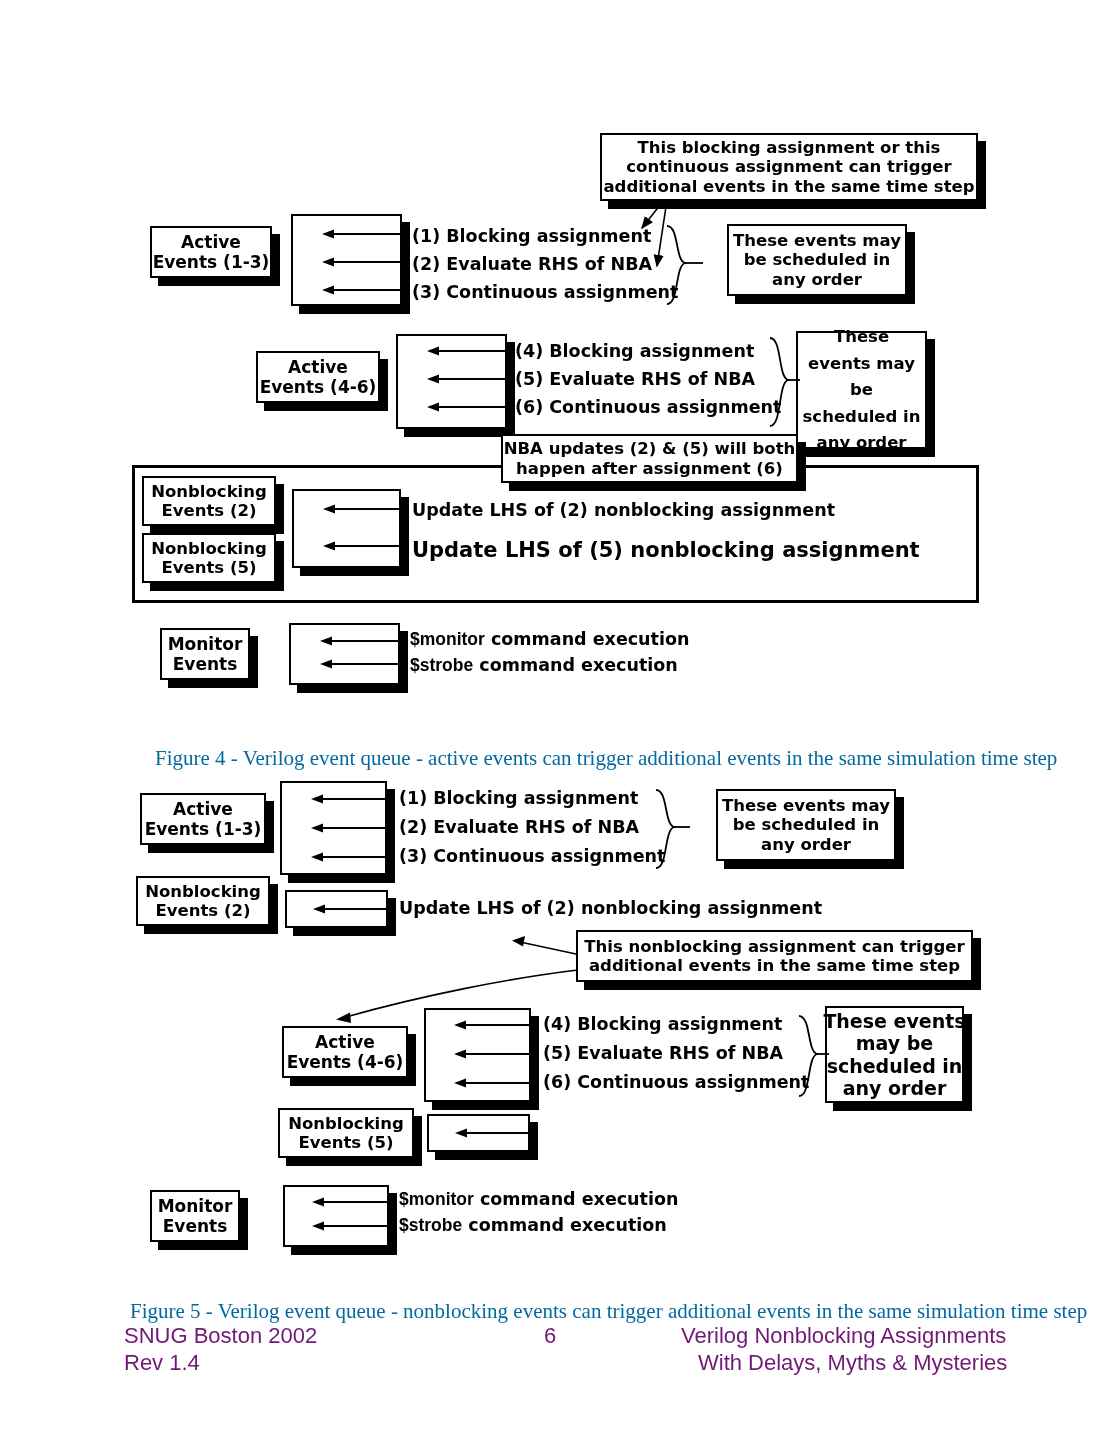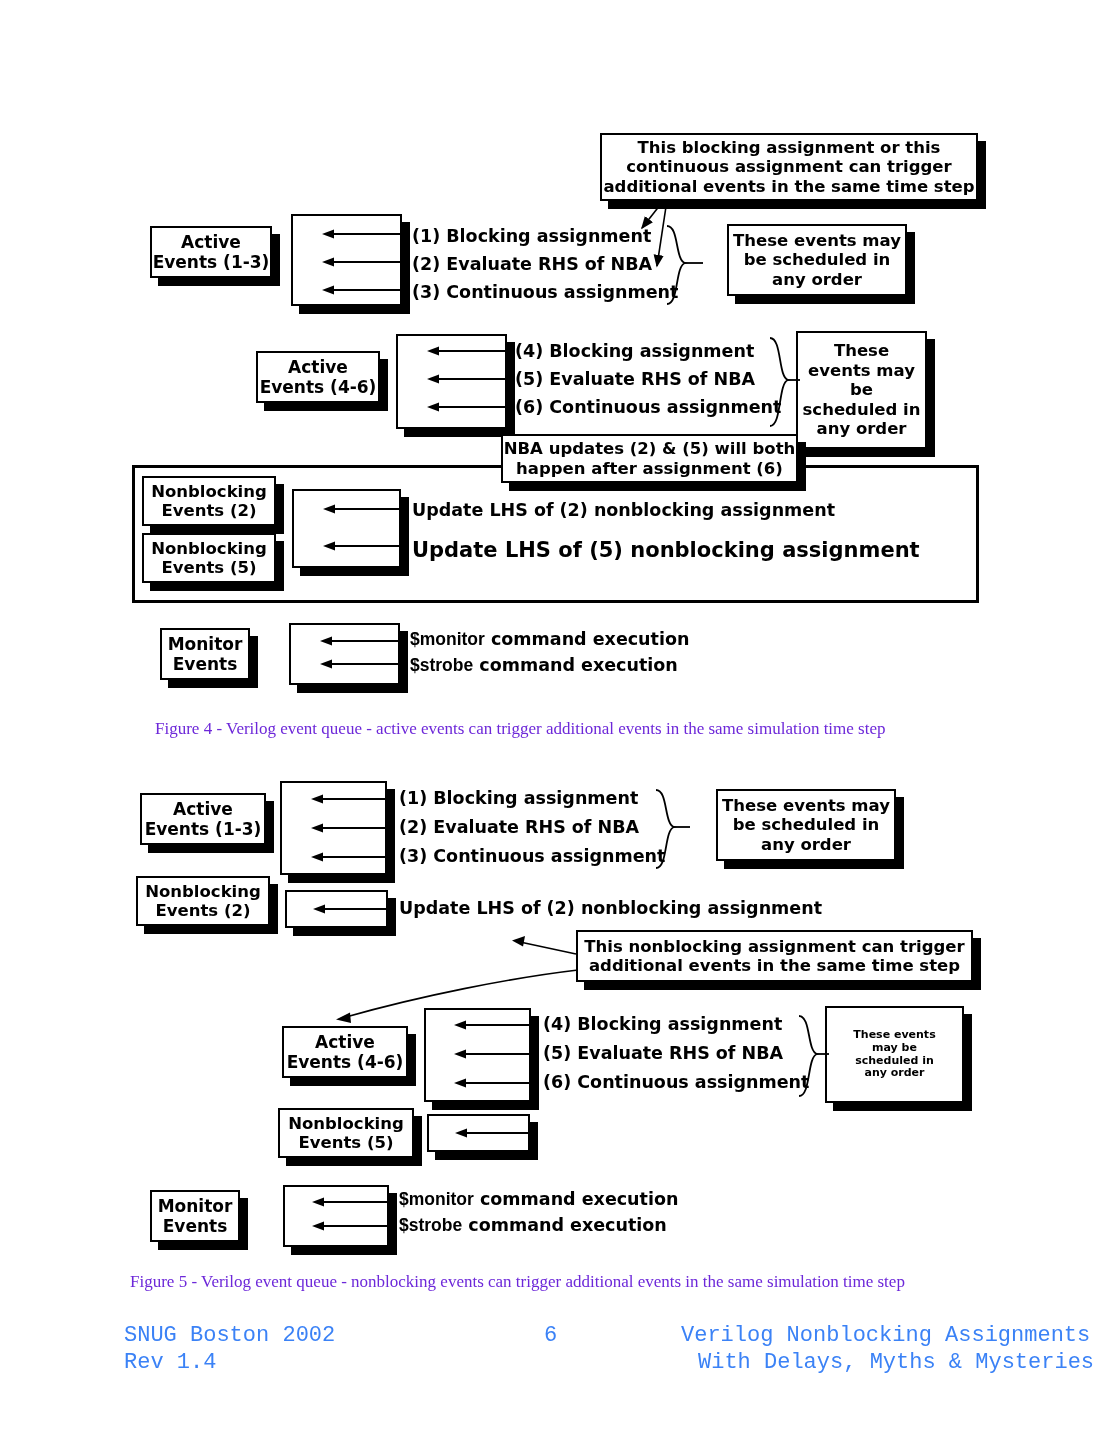--- a/index.html
+++ b/index.html
@@ -35,25 +35,25 @@
   .lbl{
     position:absolute;
     font-family:"DejaVu Sans", sans-serif;
     font-weight:bold;white-space:nowrap;z-index:5;
   }
   .mono-seg{font-family:Liberation Sans, sans-serif;font-weight:bold;}
   .sans-seg{font-family:"DejaVu Sans", sans-serif;font-weight:bold;}
 
   .caption{
     position:absolute;font-family:"Liberation Serif", serif;
-    font-size:17px;color:#6d28d9;white-space:nowrap;z-index:5;
+    font-size:21px;color:#0369a1;white-space:nowrap;z-index:5;margin-top:27px;
   }
   .footer-txt{
-    position:absolute;font-family:Liberation Mono, monospace;
-    font-size:22px;color:#3b82f6;white-space:nowrap;z-index:5;
+    position:absolute;font-family:Liberation Sans, sans-serif;
+    font-size:22px;color:#701a75;white-space:nowrap;z-index:5;
   }
   svg{display:block;overflow:visible;}
 </style>
 </head>
 <body>
 
 <div class="page">
 
   <div class="sbox" style="left:600px;top:133px;width:378px;height:68px;font-size:16.5px;">
     <span>This blocking assignment or this</span>
@@ -93,21 +93,21 @@
     <path d="M4,6 L16,1.6 L16,10.4 z" fill="#000"></path>
     <path d="M86,34 L12,34" stroke="#000" stroke-width="1.8" fill="none"></path>
     <path d="M4,34 L16,29.6 L16,38.4 z" fill="#000"></path>
     <path d="M86,62 L12,62" stroke="#000" stroke-width="1.8" fill="none"></path>
     <path d="M4,62 L16,57.6 L16,66.4 z" fill="#000"></path>
   </svg>
   <div class="lbl" style="left:412px;top:226px;font-size:17.5px;">(1) Blocking assignment</div>
   <div class="lbl" style="left:412px;top:254px;font-size:17.5px;">(2) Evaluate RHS of NBA</div>
   <div class="lbl" style="left:412px;top:282px;font-size:17.5px;">(3) Continuous assignment</div>
 
-  <div class="sbox" style="left:796px;top:331px;width:131px;height:118px;font-size:16.5px;">
+  <div class="sbox" style="left:796px;top:331px;width:131px;height:118px;font-size:16.5px;gap:7px;">
     <span>These</span>
     <span>events may</span>
     <span>be</span>
     <span>scheduled in</span>
     <span>any order</span>
   </div>
 
   <svg class="arrowsvg" style="left:766px;top:336px;width:46px;height:92px;" width="46" height="92">
     <path d="M4,2 C16,2 12,41 22,44 C12,47 16,90 4,90" stroke="#000" stroke-width="1.8" fill="none"></path>
     <path d="M22,44 L34,44" stroke="#000" stroke-width="1.8" fill="none"></path>
@@ -244,21 +244,21 @@
   </svg>
   <div class="lbl" style="left:543px;top:1014px;font-size:17.5px;">(4) Blocking assignment</div>
   <div class="lbl" style="left:543px;top:1043px;font-size:17.5px;">(5) Evaluate RHS of NBA</div>
   <div class="lbl" style="left:543px;top:1072px;font-size:17.5px;">(6) Continuous assignment</div>
 
   <svg class="arrowsvg" style="left:795px;top:1014px;width:40px;height:84px;" width="40" height="84">
     <path d="M4,2 C16,2 12,37 22,40 C12,43 16,82 4,82" stroke="#000" stroke-width="1.8" fill="none"></path>
     <path d="M22,40 L34,40" stroke="#000" stroke-width="1.8" fill="none"></path>
   </svg>
 
-  <div class="sbox" style="left:825px;top:1006px;width:139px;height:97px;font-size:11px;">
+  <div class="sbox" style="left:825px;top:1006px;width:139px;height:97px;font-size:19px;">
     <span>These events</span>
     <span>may be</span>
     <span>scheduled in</span>
     <span>any order</span>
   </div>
 
   <div class="sbox" style="left:278px;top:1108px;width:136px;height:50px;font-size:16.5px;">
     <span>Nonblocking</span>
     <span>Events (5)</span>
   </div>

